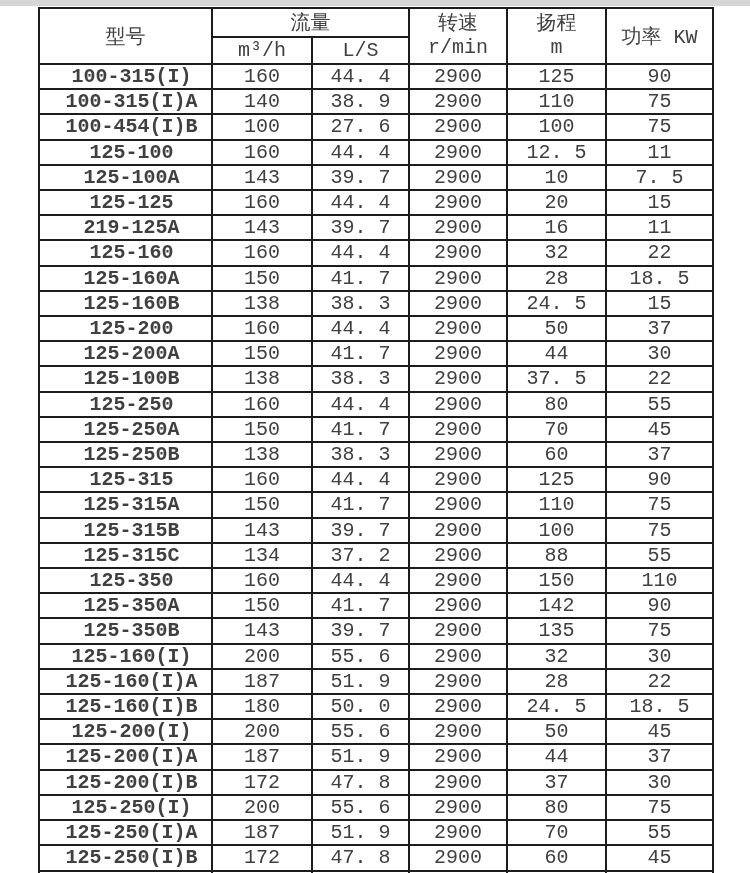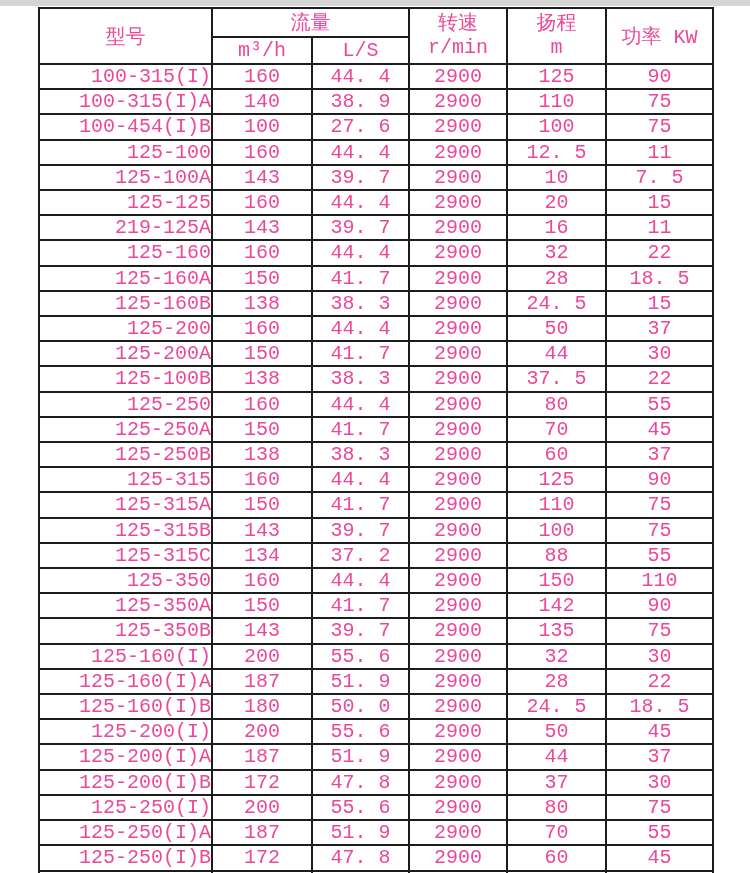--- a/index.html
+++ b/index.html
@@ -2,21 +2,21 @@
 <html><head>
 <meta charset="utf-8">
 <style>
   html, body { margin: 0; padding: 0; background: #ffffff; }
   .page {
     position: relative;
     width: 750px;
     height: 873px;
     overflow: hidden;
     background: #ffffff;
-    color: #ec4899;
+    color: #404040;
     font-family: "Liberation Mono", "DejaVu Sans Mono", monospace;
   }
   .top-strip {
     position: absolute;
     left: 0; top: 0;
     width: 750px; height: 6px;
     background: #d6d6d6;
   }
   table.pump-table {
     position: absolute;
@@ -40,22 +40,23 @@
     text-align: center;
     vertical-align: middle;
     white-space: nowrap;
     overflow: hidden;
   }
   thead tr.h1 th { height: 22px; }
   thead tr.h2 th { height: 25px; }
   thead .two-line { line-height: 24px; }
   tbody td { height: 23.2px; line-height: 23.2px; }
   tbody td.cell-model {
-    text-align: right;
+    text-align: center;
     padding-left: 12px;
+    font-weight: bold;
   }
   tbody tr.partial-row td {
     height: 10px;
     border-bottom: none;
   }
 </style>
 </head>
 <body>
 
 <div class="page">

